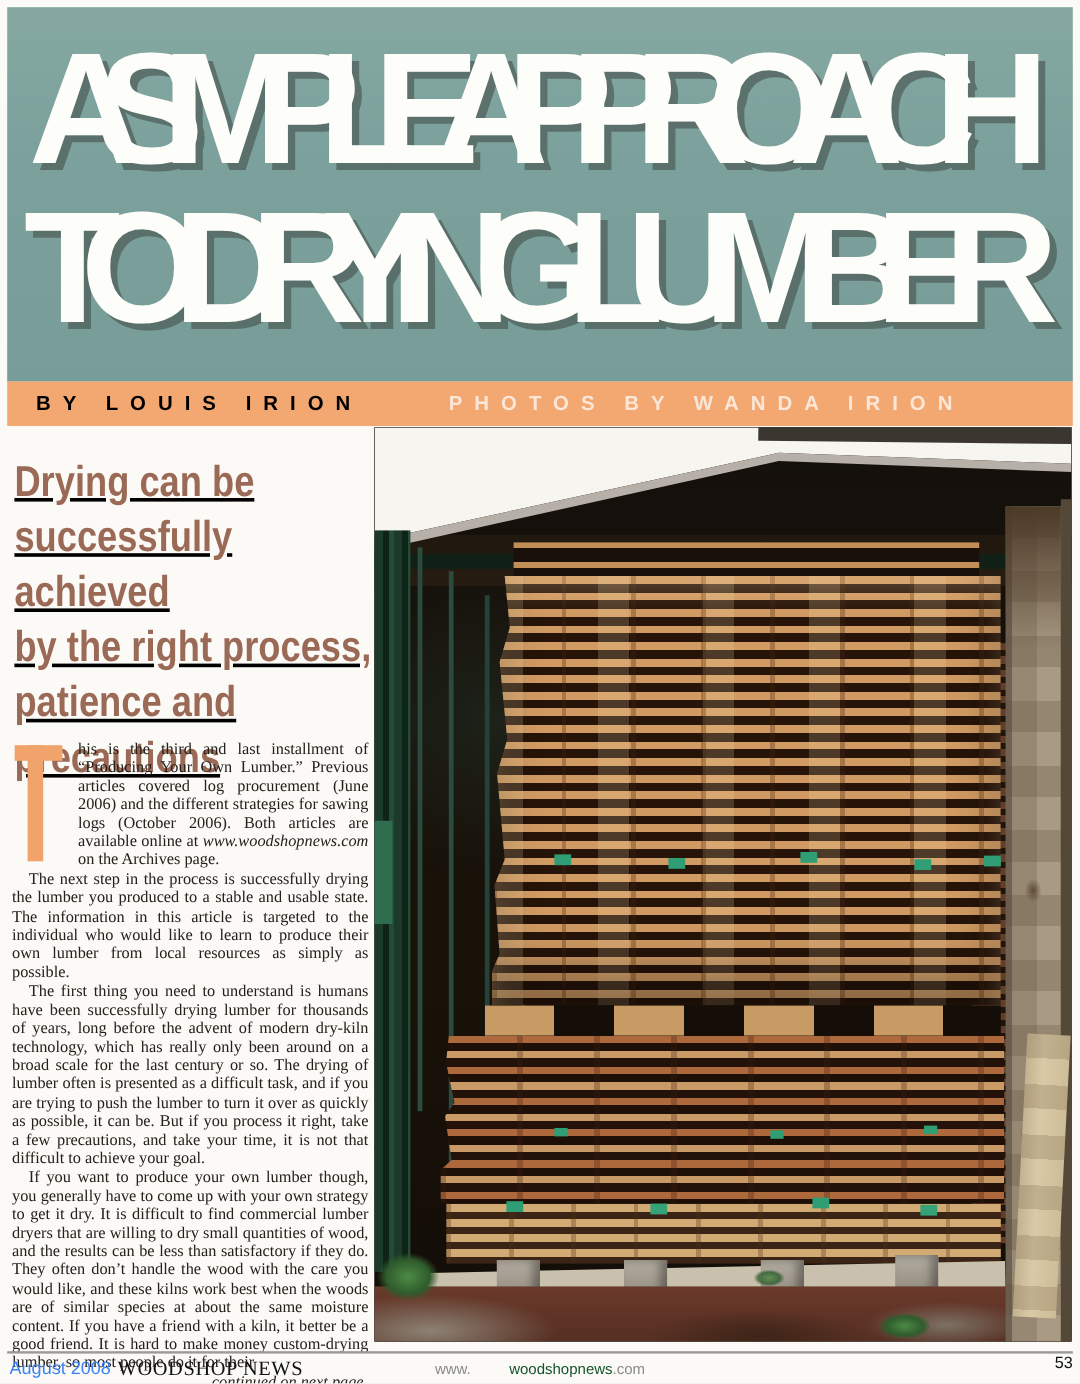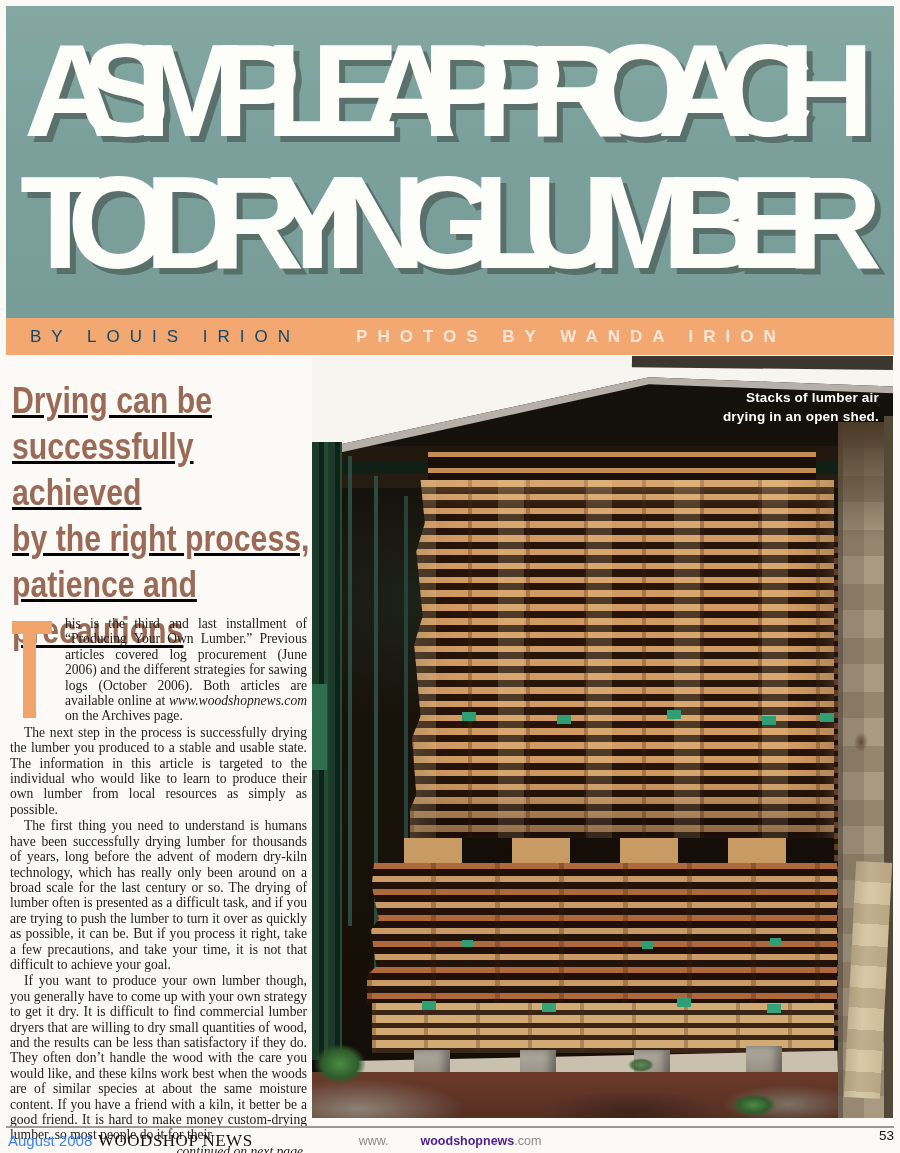--- a/index.html
+++ b/index.html
@@ -7,22 +7,22 @@
         font-family:"Liberation Sans",sans-serif;}
   
   .masthead{position:absolute;left:6px;top:6px;width:888px;height:312px;
             background:linear-gradient(180deg,#84a7a1 0%,#7ca19c 40%,#789d98 100%);}
   .masthead svg{display:block;}
   .hl-shadow{fill:#45504c;opacity:.6;}
   .hl-main{fill:#fdfdf9;}
   
   .byline-bar{position:absolute;left:6px;top:318px;width:888px;height:37px;background:#f3a771;
               display:flex;align-items:center;white-space:nowrap;overflow:hidden;}
-  .byline-author{margin-left:24px;font-size:17px;font-weight:normal;letter-spacing:10px;color:#0c4a6e;}
-  .byline-photos{margin-left:56px;font-size:17px;font-weight:bold;letter-spacing:10px;color:rgba(255,255,255,0.72);}
+  .byline-author{margin-left:24px;font-size:17px;font-weight:bold;letter-spacing:10px;color:#000000;}
+  .byline-photos{margin-left:72px;font-size:17px;font-weight:bold;letter-spacing:10px;color:rgba(255,255,255,0.72);}
   
   .deck{position:absolute;left:12px;top:378px;width:300px;text-decoration:underline;}
   .deck-inner{width:358px;transform:scaleX(0.84);transform-origin:left top;
               font-weight:bold;font-size:36px;line-height:46px;color:#9b6a57;}
   
   .article{position:absolute;left:10px;top:616px;width:297px;
            font-family:"Liberation Serif",serif;font-size:13.6px;line-height:15.4px;
            color:#24201c;text-align:justify;}
   .article p{margin:0;}
   .article p + p{text-indent:14px;margin-top:1px;}
@@ -101,21 +101,21 @@
       repeating-linear-gradient(180deg,rgba(120,100,70,.25) 0 20px,transparent 20px 42px),
       linear-gradient(90deg,#c3b290,#d9caa7 40%,#cdbc97);transform:rotate(3deg);}
   .ph-caption{right:14px;top:32px;width:210px;text-align:right;color:#ffffff;font-weight:bold;
       font-size:13.5px;line-height:19px;letter-spacing:.2px;}
   
   .footer{position:absolute;left:6px;top:1126px;width:888px;border-top:2px solid #9a9a9a;}
   .footer-row{position:relative;height:26px;}
   .footer-date{position:absolute;left:2px;top:4px;font-size:15px;color:#3b82f6;}
   .footer-pub{position:absolute;left:92px;top:3px;font-family:"Liberation Serif",serif;font-size:17px;letter-spacing:.5px;color:#111;}
   .footer-url{position:absolute;left:0;right:0;top:6px;text-align:center;font-size:12.5px;color:#8a8a8a;}
-  .footer-url .dom{color:#4c1d95;font-weight:bold;margin-left:32px;}
+  .footer-url .dom{color:#14532d;font-weight:normal;margin-left:32px;}
   .footer-page{position:absolute;right:0;top:0;font-size:13.5px;color:#111;}
 </style>
 </head>
 <body>
 
 <div class="page">
 
   <div class="masthead">
     <svg width="888" height="312" viewBox="0 0 888 312">
       <g font-family="Liberation Sans, sans-serif" font-weight="bold" font-size="132" lengthAdjust="spacingAndGlyphs">
@@ -182,24 +182,20 @@
     <div class="ph ph-block b3"></div>
     <div class="ph ph-block b4"></div>
     <div class="ph ph-ground"></div>
     <div class="ph ph-weed w1"></div>
     <div class="ph ph-weed w2"></div>
     <div class="ph ph-weed w3"></div>
     <div class="ph ph-post-edge"></div>
     <div class="ph ph-post"></div>
     <div class="ph ph-post-top"></div>
     <div class="ph ph-lean"></div>
-    <div class="ph ph-caption">
-      <div>Stacks of lumber air</div>
-      <div>drying in an open shed.</div>
-    </div>
   </div>
 
   <div class="footer">
     <div class="footer-row">
       <span class="footer-date">August 2008</span>
       <span class="footer-pub">WOODSHOP NEWS</span>
       <span class="footer-url"><span>www.</span><span class="dom">woodshopnews</span><span>.com</span></span>
       <span class="footer-page">53</span>
     </div>
   </div>

